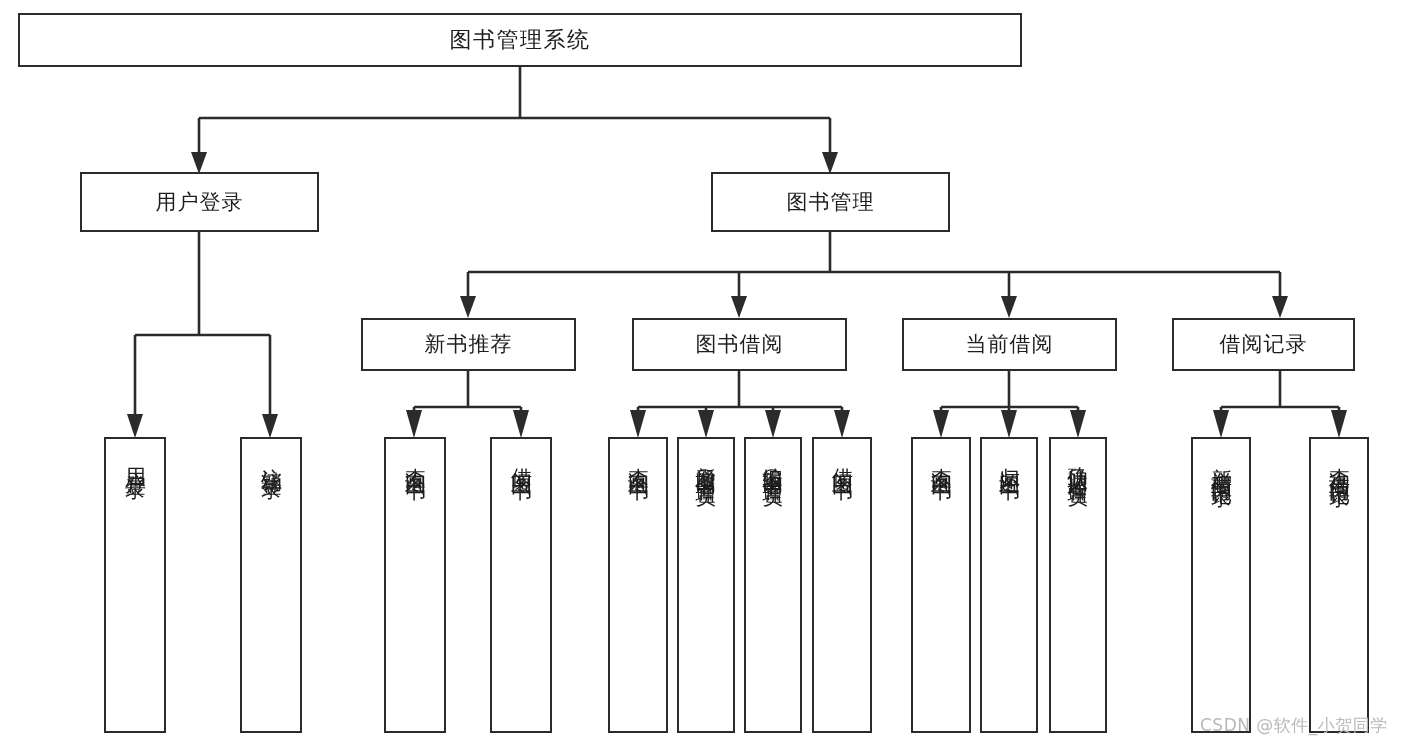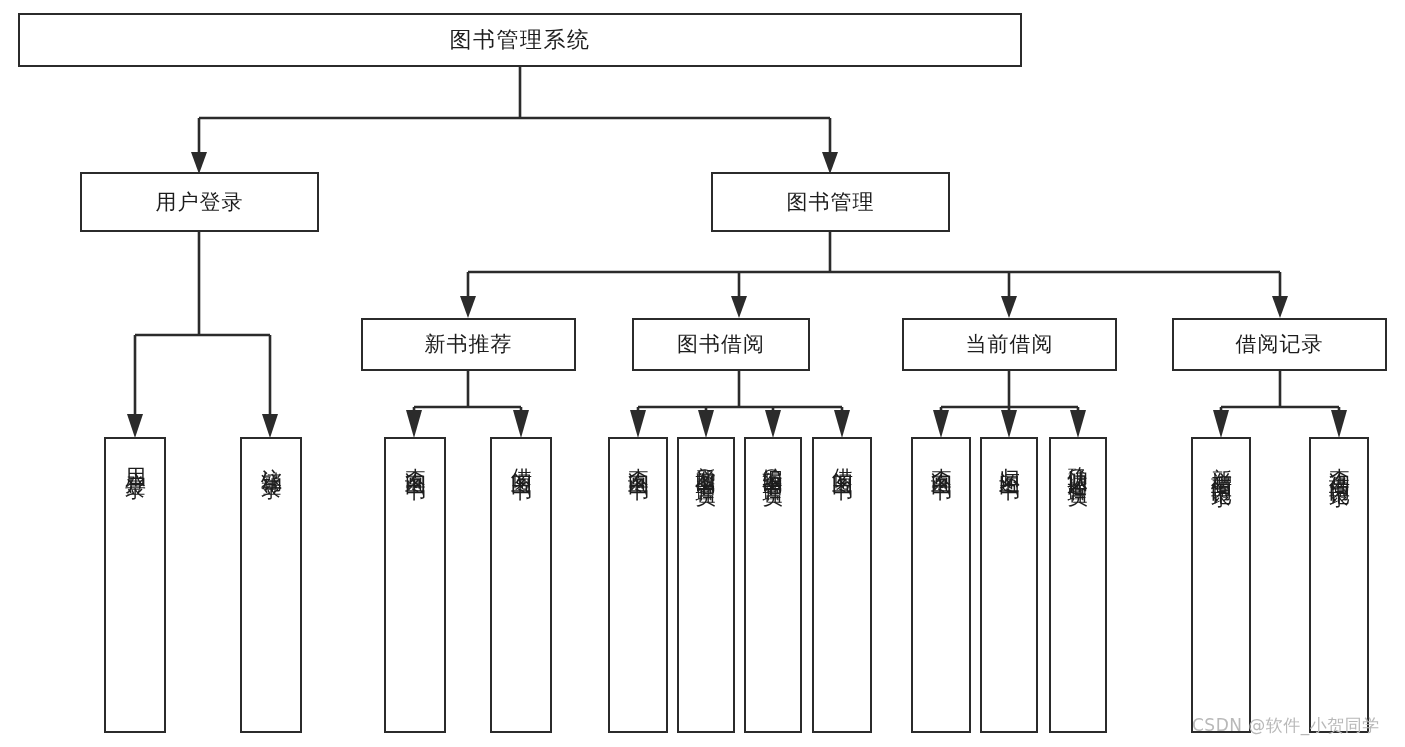--- a/index.html
+++ b/index.html
@@ -40,20 +40,21 @@
     line-height:1.0;
   }
   .node.v.narrow .lbl{font-size:20px;letter-spacing:3px;}
   .watermark{
     position:absolute;
     font-size:17px;
     color:#b9b9b9;
     white-space:nowrap;
     letter-spacing:.5px;
     font-family:"DejaVu Sans","Liberation Sans",sans-serif;
+    margin-left:8px;
   }
   svg.links{position:absolute;left:0;top:0;width:1405px;height:747px;pointer-events:none;}
   svg.links path,svg.links line{stroke:#2b2b2b;stroke-width:2.6;fill:none;}
   svg.links polygon{fill:#2b2b2b;}
 </style>
 </head>
 <body>
 
 <div id="diagram">
 
@@ -126,27 +127,27 @@
   <div class="node h" style="left:80px;top:172px;width:239px;height:60px;">
     <span class="lbl">用户登录</span>
   </div>
   <div class="node h" style="left:361px;top:318px;width:215px;height:53px;">
     <span class="lbl">新书推荐</span>
   </div>
 
   <div class="node h" style="left:711px;top:172px;width:239px;height:60px;">
     <span class="lbl">图书管理</span>
   </div>
-  <div class="node h" style="left:632px;top:318px;width:178px;height:53px;">
+  <div class="node h" style="left:632px;top:318px;width:215px;height:53px;">
     <span class="lbl">图书借阅</span>
   </div>
   <div class="node h" style="left:902px;top:318px;width:215px;height:53px;justify-content:center;">
     <span class="lbl">当前借阅</span>
   </div>
-  <div class="node h" style="left:1172px;top:318px;width:215px;height:53px;">
+  <div class="node h" style="left:1172px;top:318px;width:183px;height:53px;">
     <span class="lbl">借阅记录</span>
   </div>
 
   <div class="node v" style="left:104px;top:437px;width:62px;height:296px;">
     <span class="lbl">用户登录</span>
   </div>
   <div class="node v" style="left:240px;top:437px;width:62px;height:296px;">
     <span class="lbl">注销登录</span>
   </div>
 

